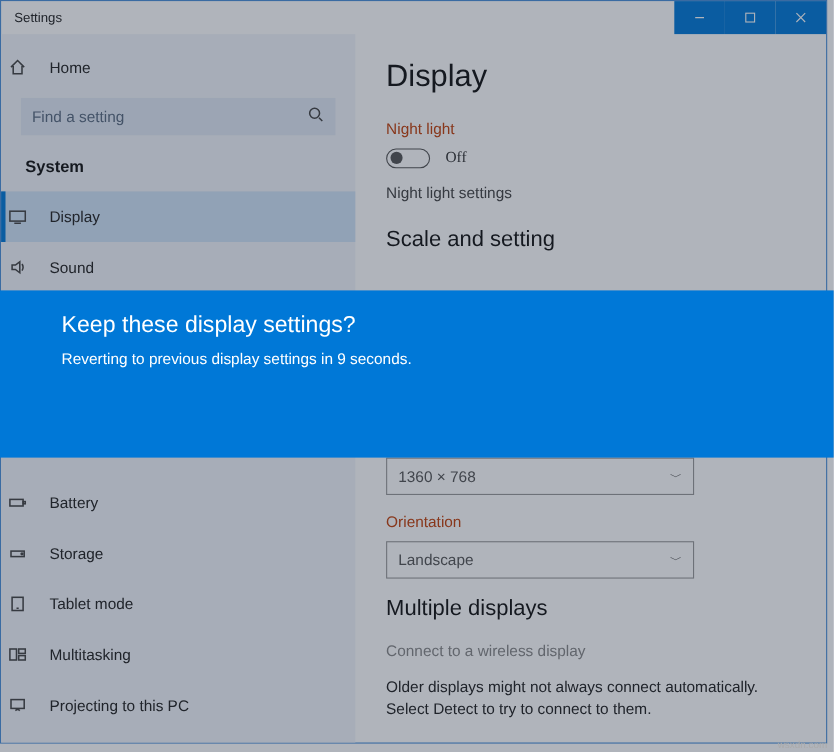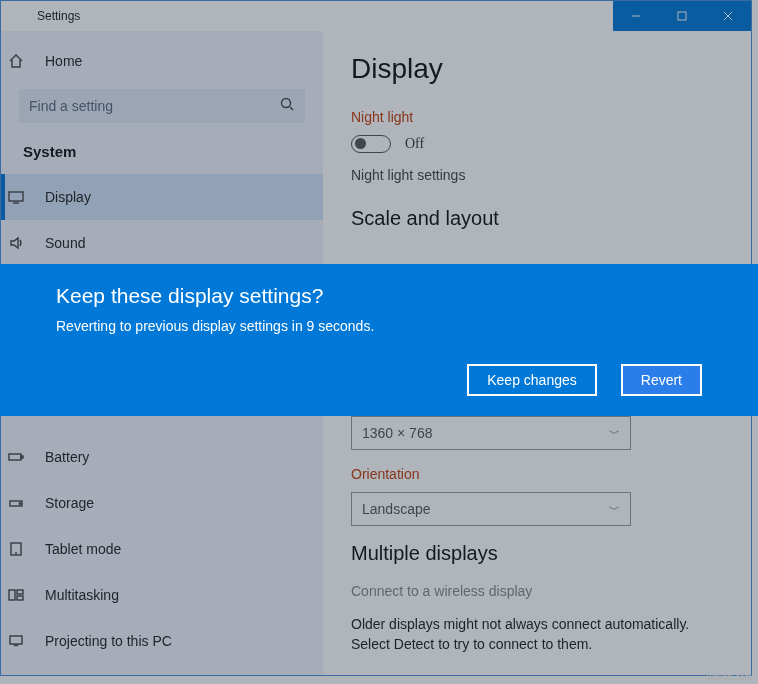--- a/index.html
+++ b/index.html
@@ -1,20 +1,20 @@
 <!DOCTYPE html>
 <html><head>
 <meta charset="utf-8">
 <style>
 * { box-sizing: border-box; margin: 0; padding: 0; font-family: "Segoe UI", Arial, sans-serif; }
 body { width: 758px; height: 684px; overflow: hidden; position: relative; background: #fff; }
 
 .window { width: 752px; height: 676px; border: 1px solid #4a90d9; position: relative; background: #fff; }
 
-.titlebar { height: 30px; display: flex; align-items: center; justify-content: space-between; padding-left: 12px; margin-left: 24px; }
+.titlebar { height: 30px; display: flex; align-items: center; justify-content: space-between; padding-left: 12px; }
 .titlebar-title { font-size: 12px; color: #222; }
 .titlebar-buttons { display: flex; }
 .titlebar-btn { width: 46px; height: 30px; display: flex; align-items: center; justify-content: center; cursor: pointer; }
 .titlebar-btn.blue { background: #0078d7; color: #fff; }
 .titlebar-btn svg { width: 12px; height: 12px; stroke: #fff; stroke-width: 1; fill: none; }
 
 .content { display: flex; height: calc(100% - 30px); }
 
 .sidebar { width: 322px; background: #f2f5fa; display: flex; flex-direction: column; padding-top: 8px; }
 .nav-item { display: flex; align-items: center; height: 46px; padding-left: 6px; cursor: pointer; font-size: 14px; color: #222; gap: 20px; }
@@ -172,21 +172,21 @@
     </div>
 
     <div class="main">
       <div class="page-title">Display</div>
       <div class="field-label">Night light</div>
       <div class="toggle-row">
         <div class="toggle"></div>
         <div class="toggle-label">Off</div>
       </div>
       <span class="link-text">Night light settings</span>
-      <div class="section-title">Scale and layout</div>
+      <div class="section-title">Scale and setting</div>
 
       <div class="spacer-block"></div>
 
       <div class="dropdown">
         <span>1360 × 768</span>
         <span class="chev">﹀</span>
       </div>
       <div class="field-label">Orientation</div>
       <div class="dropdown">
         <span>Landscape</span>
@@ -198,19 +198,15 @@
     </div>
 
   </div>
 </div>
 
 <div class="dim-overlay"></div>
 
 <div class="dialog">
   <div class="dialog-title">Keep these display settings?</div>
   <div class="dialog-text">Reverting to previous display settings in  9 seconds.</div>
-  <div class="dialog-buttons">
-    <button class="dialog-btn">Keep changes</button>
-    <button class="dialog-btn solid">Revert</button>
-  </div>
 </div>
 
 <div class="watermark">wsxdn.com</div>
 
 </body></html>

